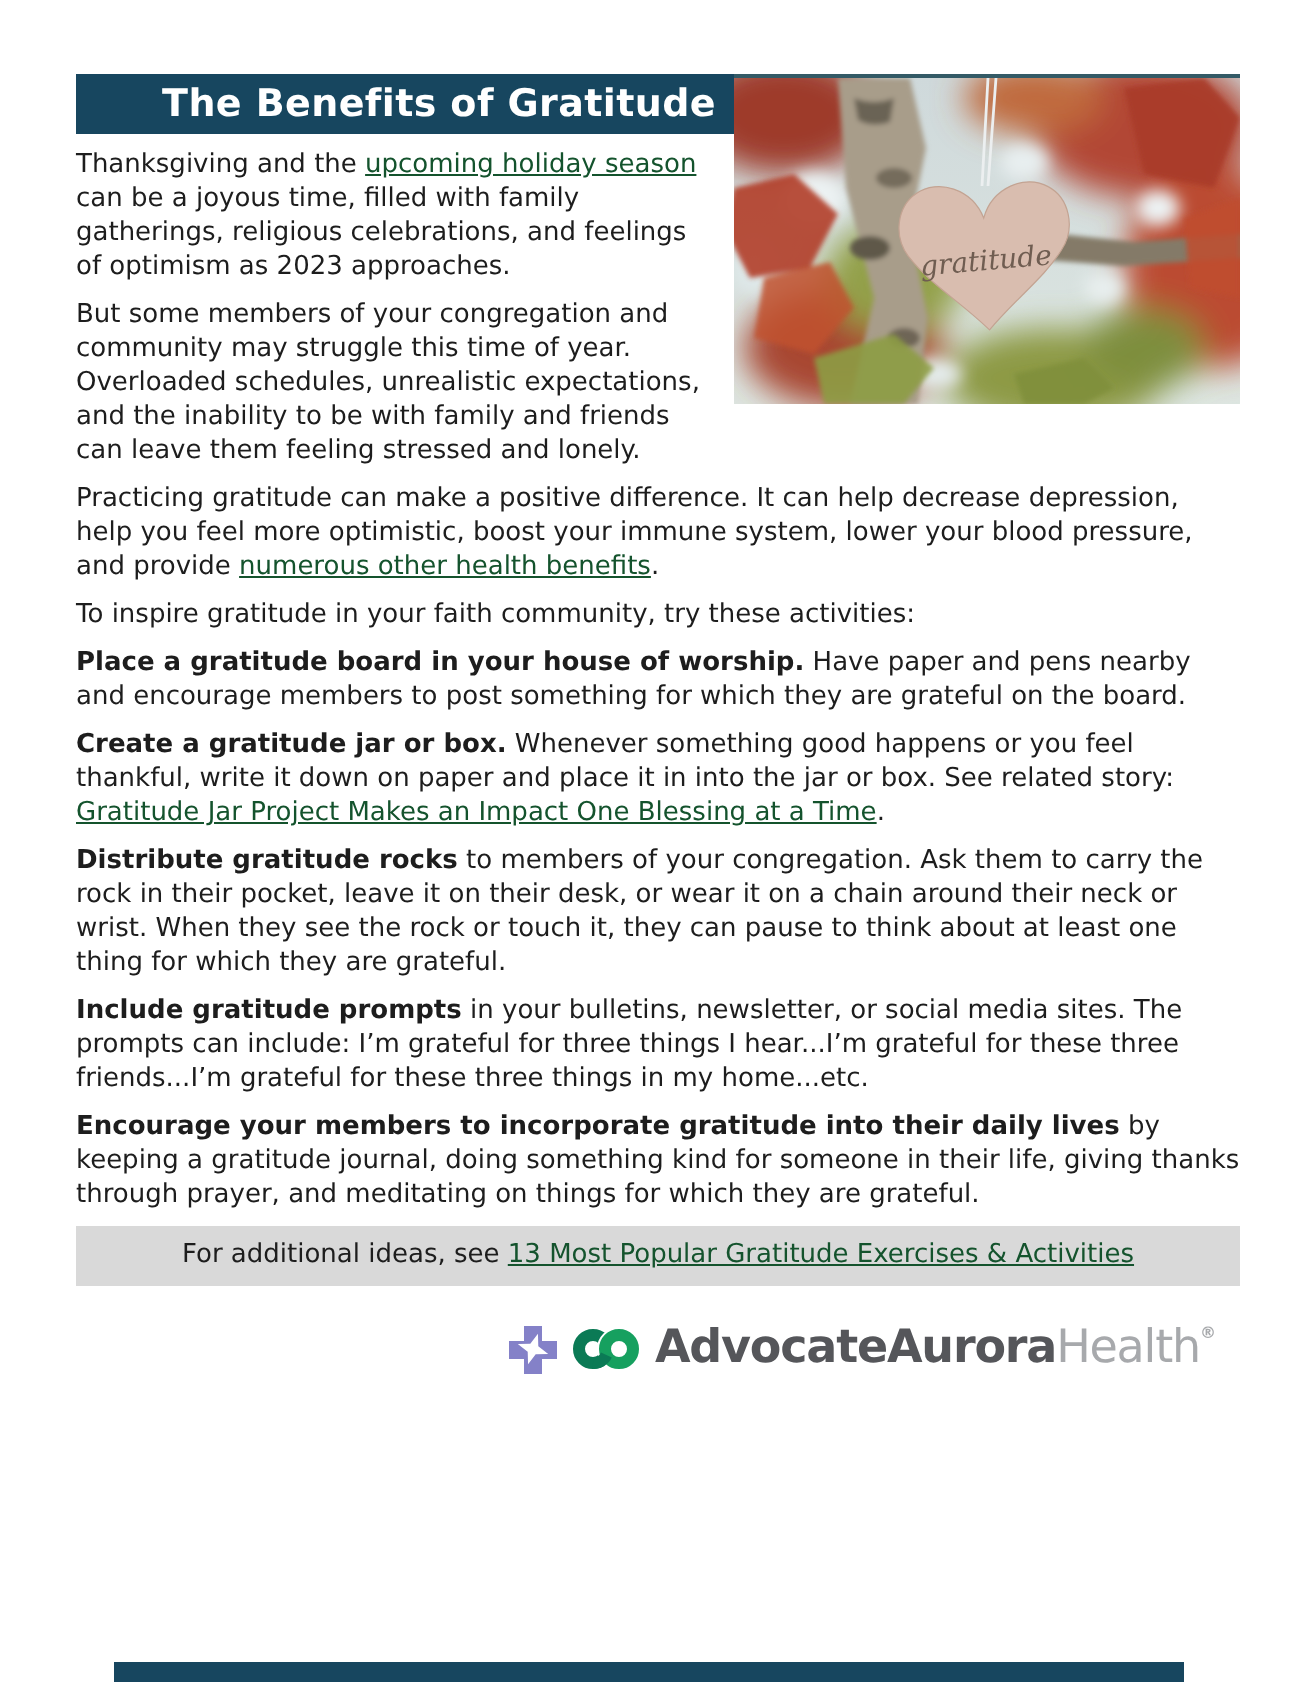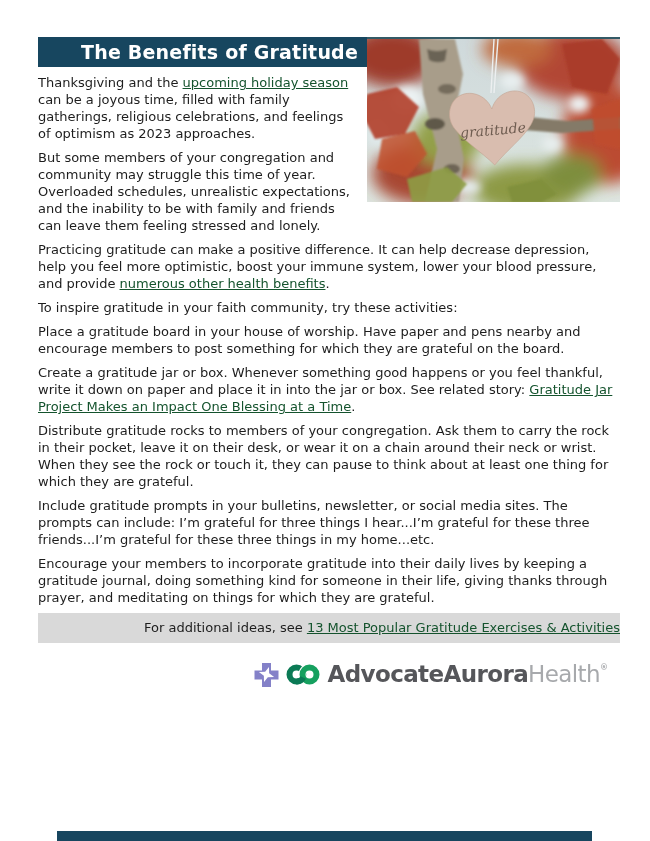--- a/index.html
+++ b/index.html
@@ -16,24 +16,24 @@
     float:right;width:253px;height:165px;margin:0 0 10px 9px;
     border-top:2px solid #335a66;box-sizing:border-box;
   }
   .photo-wrap svg{display:block;}
   .title-bar{
     background:#17465F;color:#ffffff;font-weight:bold;font-size:19px;
     text-align:right;height:30px;line-height:30px;margin-bottom:7px;
     letter-spacing:0.2px;
   }
   .para{margin:0 0 7px 0;}
-  .lead{font-weight:normal;}
+  .lead{font-weight:bold;}
   .link{color:#14532d;text-decoration:underline;cursor:pointer;}
   .note-bar{
-    clear:both;background:#D9D9D9;text-align:right;
+    clear:both;background:#D9D9D9;text-align:center;
     padding:6px 0 7px 0;margin-top:1px;font-size:13px;
   }
   .logo-row{
     display:flex;justify-content:flex-end;align-items:center;
     gap:7px;margin:16px 12px 0 0;
   }
   .logo-text{
     font-size:23px;font-weight:bold;color:#55565A;letter-spacing:-0.6px;
     white-space:nowrap;
   }

